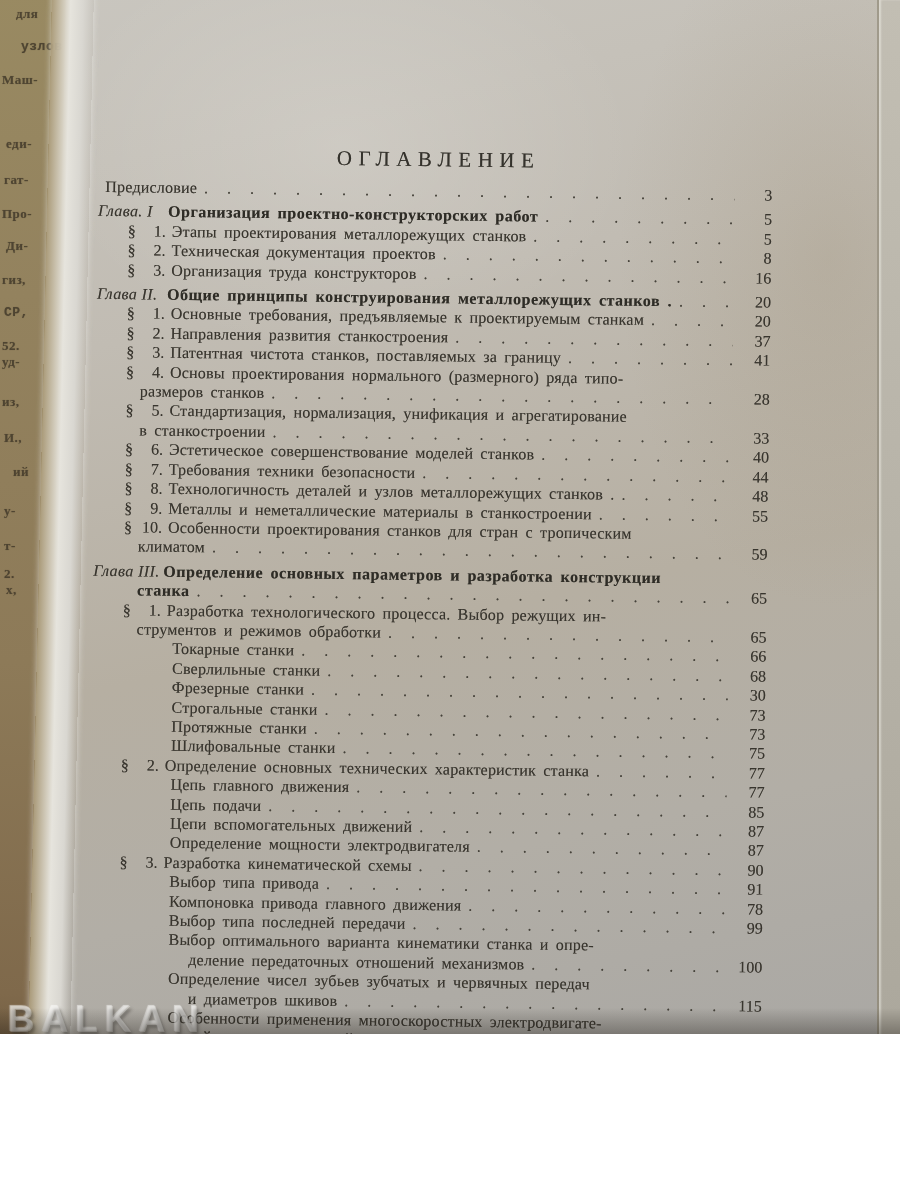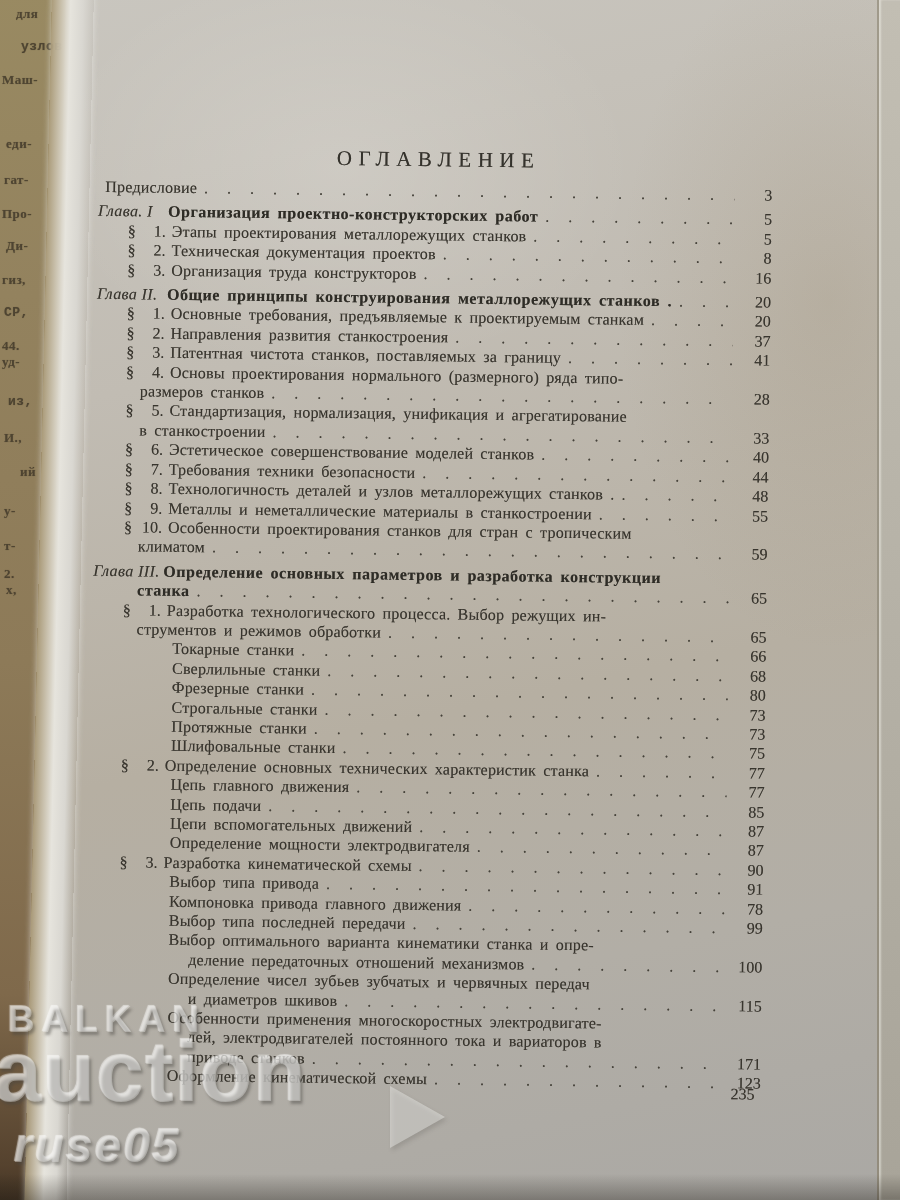--- a/index.html
+++ b/index.html
@@ -1,17 +1,17 @@
 <!DOCTYPE html>
 <html><head>
 <meta charset="utf-8">
 <style>
   html,body{margin:0;padding:0;}
   .photo{
-    position:relative; width:900px; height:1200px; overflow:hidden;
+    position:relative; width:900px; height:1034px; overflow:hidden;
     background:linear-gradient(168deg,#c9c6bf 0%,#c1bcb3 30%,#b6afa2 58%,#b2aea6 78%,#aaa8a4 100%);
     font-family:"Liberation Serif","DejaVu Serif",serif;
   }
   .photo::before{ 
     content:""; position:absolute; inset:0; pointer-events:none;
     background:radial-gradient(ellipse 420px 300px at 38% 14%, rgba(255,255,252,0.16), rgba(255,255,252,0) 70%),
                radial-gradient(ellipse 300px 500px at 92% 25%, rgba(146,128,96,0.20), rgba(146,128,96,0) 70%);
   }
   .photo::after{ 
     content:""; position:absolute; left:0; right:0; bottom:0; height:26px; pointer-events:none;
@@ -100,25 +100,25 @@
   <div class="fragments-layer">
       <span class="fragment" style="left: 16px; top: 6px;">для</span>
       <span class="fragment" style="left: 21px; top: 39px; font-family: Liberation Mono, monospace;">узлов</span>
       <span class="fragment" style="left: 2px; top: 72px;">Маш-</span>
       <span class="fragment" style="left: 6px; top: 136px;">еди-</span>
       <span class="fragment" style="left: 4px; top: 172px;">гат-</span>
       <span class="fragment" style="left: 2px; top: 206px;">Про-</span>
       <span class="fragment" style="left: 6px; top: 238px;">Ди-</span>
       <span class="fragment" style="left: 2px; top: 272px;">гиз,</span>
       <span class="fragment" style="left: 4px; top: 305px; font-family: Liberation Mono, monospace;">СР,</span>
-      <span class="fragment" style="left: 2px; top: 338px;">44.</span>
+      <span class="fragment" style="left: 2px; top: 338px;">52.</span>
       <span class="fragment" style="left: 2px; top: 354px;">уд-</span>
-      <span class="fragment" style="left: 8px; top: 394px; font-family: Liberation Mono, monospace;">из,</span>
+      <span class="fragment" style="left: 2px; top: 394px;">из,</span>
       <span class="fragment" style="left: 4px; top: 430px;">И.,</span>
-      <span class="fragment" style="left: 20px; top: 464px;">ий</span>
+      <span class="fragment" style="left: 13px; top: 464px;">ий</span>
       <span class="fragment" style="left: 4px; top: 503px;">у-</span>
       <span class="fragment" style="left: 4px; top: 538px;">т-</span>
       <span class="fragment" style="left: 4px; top: 566px;">2.</span>
       <span class="fragment" style="left: 6px; top: 582px;">х,</span>
     </div>
   <div class="gutter"></div>
 
   <div class="page">
     <div class="page-inner">
       <h1 class="page-title">ОГЛАВЛЕНИЕ</h1>
@@ -306,21 +306,21 @@
             <div class="toc-line first">
               <span class="line-text">Сверлильные станки</span>
               <span class="dots">. . . . . . . . . . . . . . . . . . . . . . . . . . . . . . . . . . . .</span>
               <span class="pg">68</span>
             </div>
           </div>
           <div class="toc-entry kind-sub">
             <div class="toc-line first">
               <span class="line-text">Фрезерные станки</span>
               <span class="dots">. . . . . . . . . . . . . . . . . . . . . . . . . . . . . . . . . . . .</span>
-              <span class="pg">80</span>
+              <span class="pg">30</span>
             </div>
           </div>
           <div class="toc-entry kind-sub">
             <div class="toc-line first">
               <span class="line-text">Строгальные станки</span>
               <span class="dots">. . . . . . . . . . . . . . . . . . . . . . . . . . . . . . . . . . . .</span>
               <span class="pg">73</span>
             </div>
           </div>
           <div class="toc-entry kind-sub">

